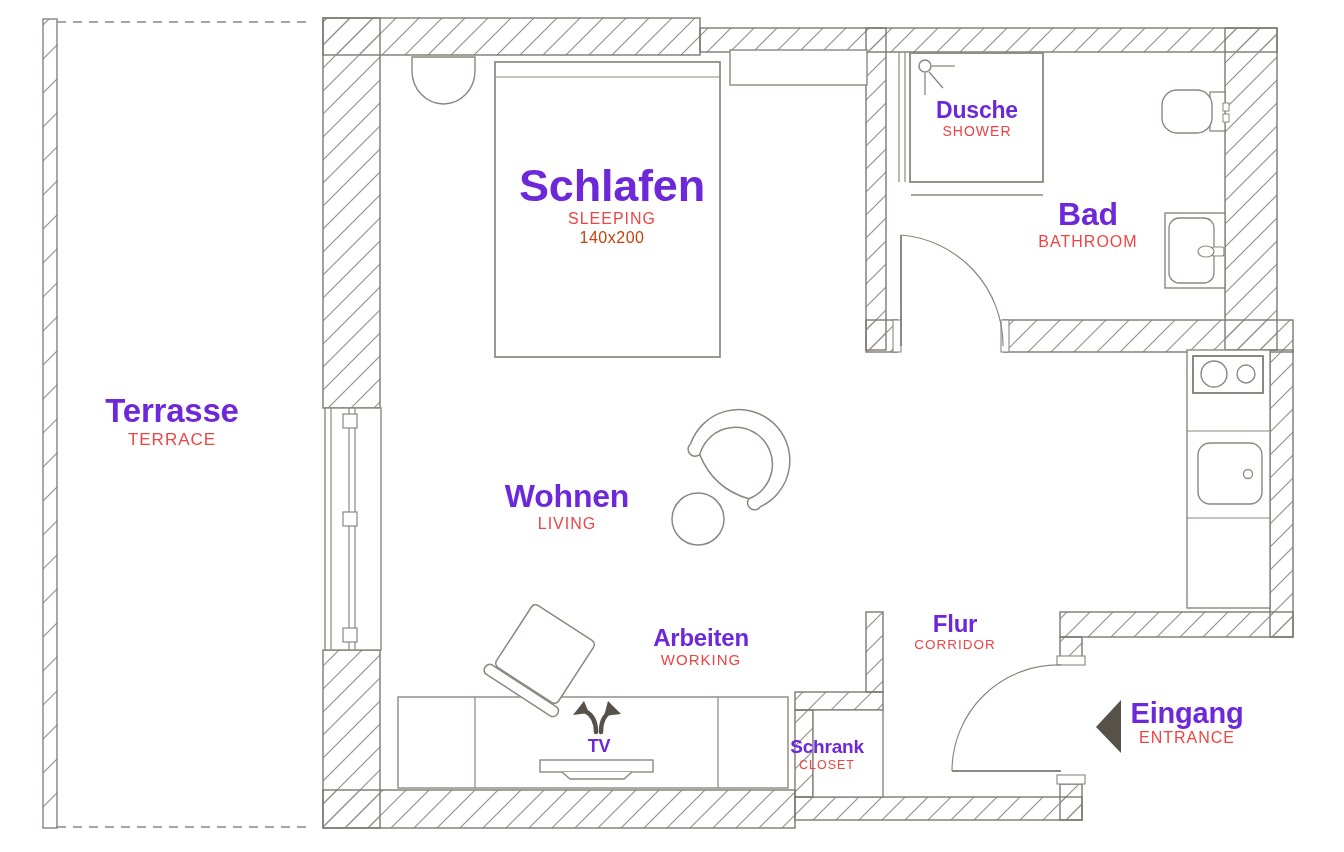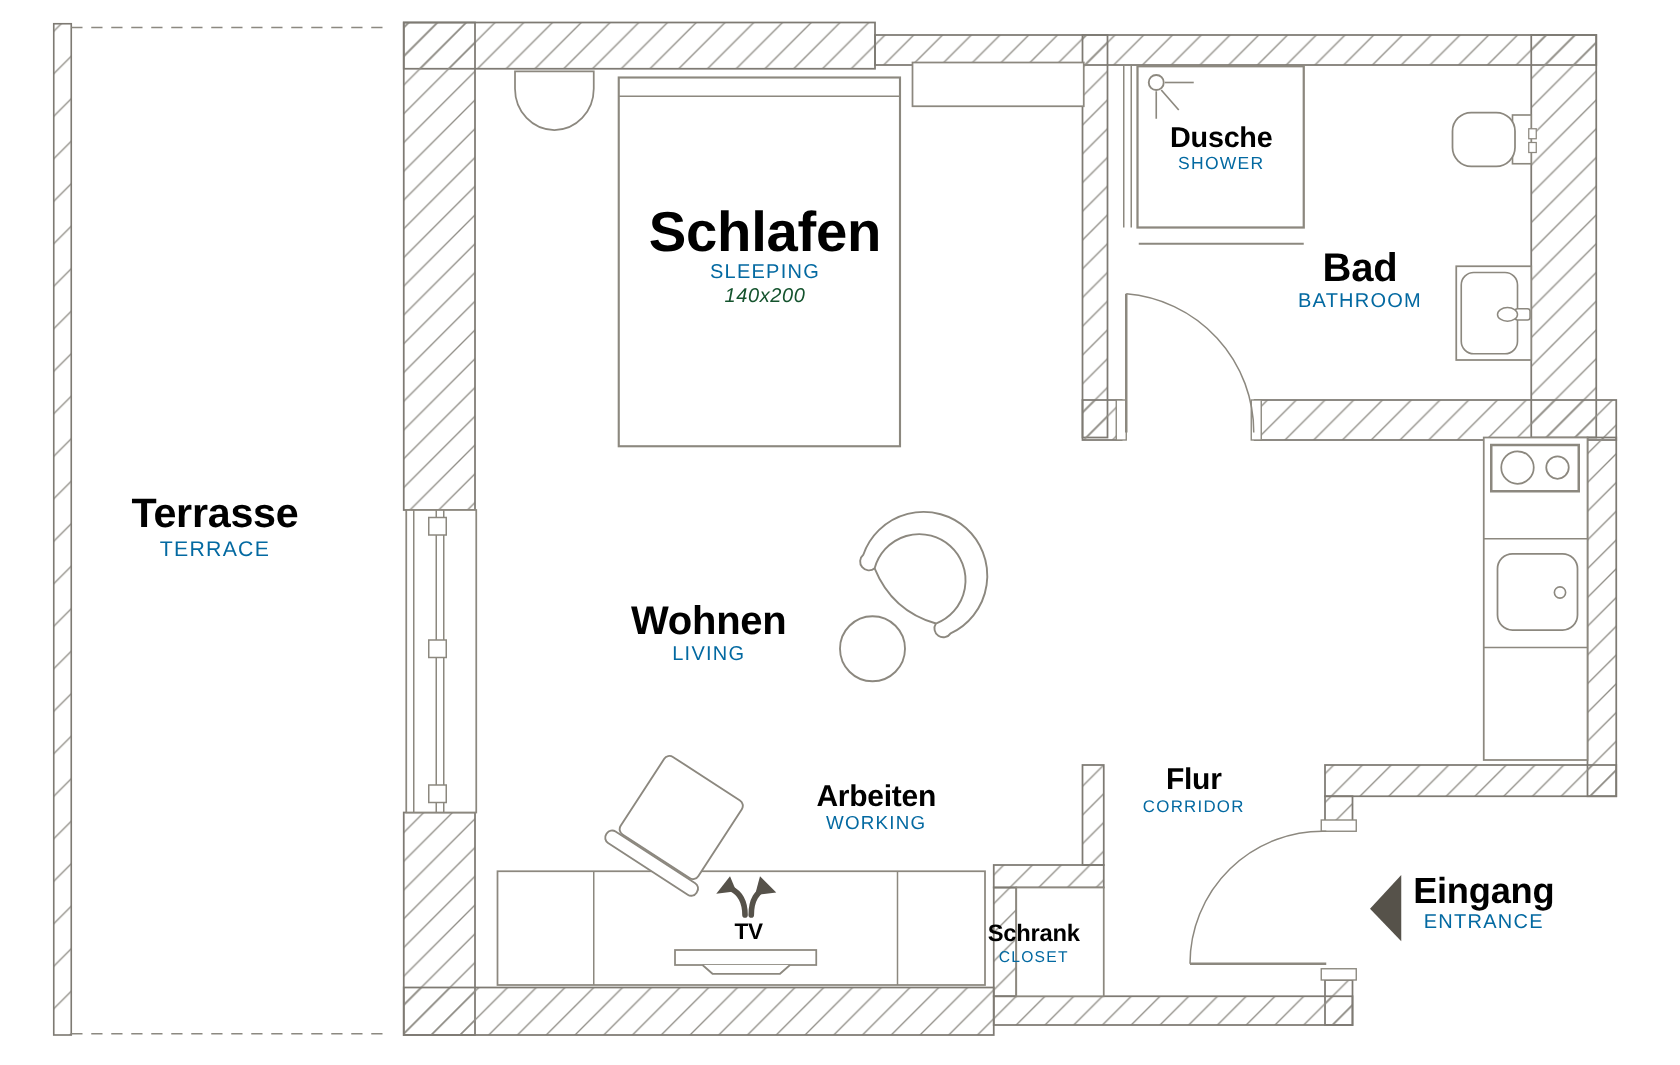--- a/index.html
+++ b/index.html
@@ -1,23 +1,23 @@
 <!DOCTYPE html>
 <html><head>
 <meta charset="utf-8">
 <style>
   html,body{margin:0;padding:0;background:#fff;}
   .canvas{position:relative;width:1344px;height:852px;background:#fff;overflow:hidden;
           font-family:"Liberation Sans", sans-serif;}
   .canvas svg{position:absolute;left:0;top:0;}
   .lbl{position:absolute;transform:translate(-50%,-50%);text-align:center;white-space:nowrap;
        display:flex;flex-direction:column;gap:2px;line-height:1.05;}
-  .lbl .title{font-weight:bold;color:#000000;letter-spacing:-0.2px;}
-  .lbl .sub{font-weight:normal;color:#0369a1;letter-spacing:1px;}
-  .lbl .sub2{font-weight:normal;color:#14532d;letter-spacing:0.5px;font-style:italic;}
+  .lbl .title{font-weight:bold;color:#6d28d9;letter-spacing:-0.2px;}
+  .lbl .sub{font-weight:normal;color:#ef4444;letter-spacing:1px;}
+  .lbl .sub2{font-weight:normal;color:#c2410c;letter-spacing:0.5px;}
 </style>
 </head>
 <body>
 
 <div class="canvas">
 <svg width="1344" height="852" viewBox="0 0 1344 852">
   <defs>
     <pattern id="hatch" patternUnits="userSpaceOnUse" width="23" height="23">
       <path d="M-23,23 L23,-23 M0,23 L23,0 M0,46 L46,0" stroke="#918E87" stroke-width="1.1" fill="none"></path>
     </pattern>

